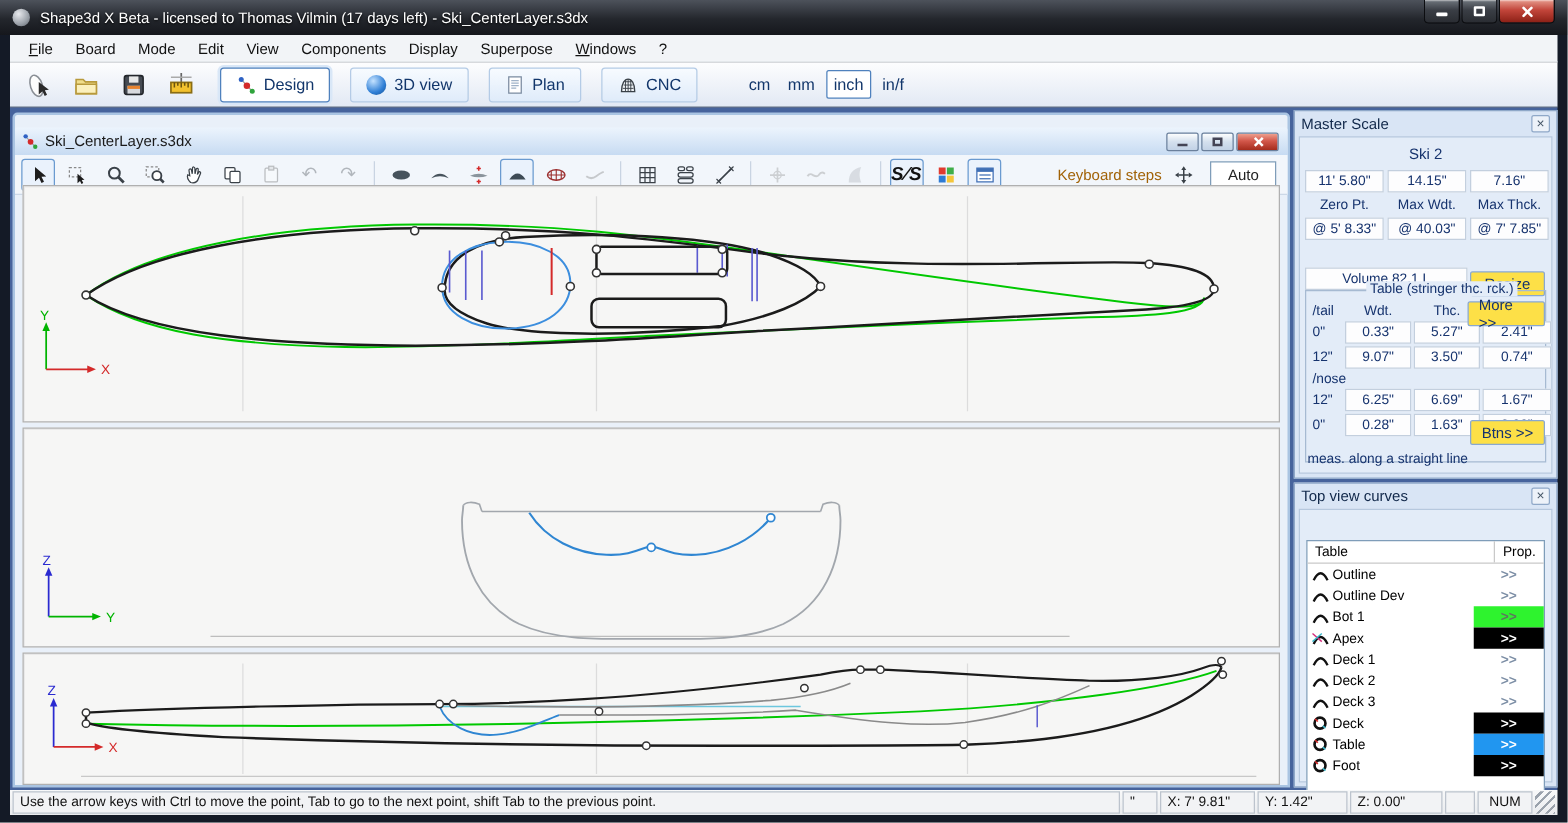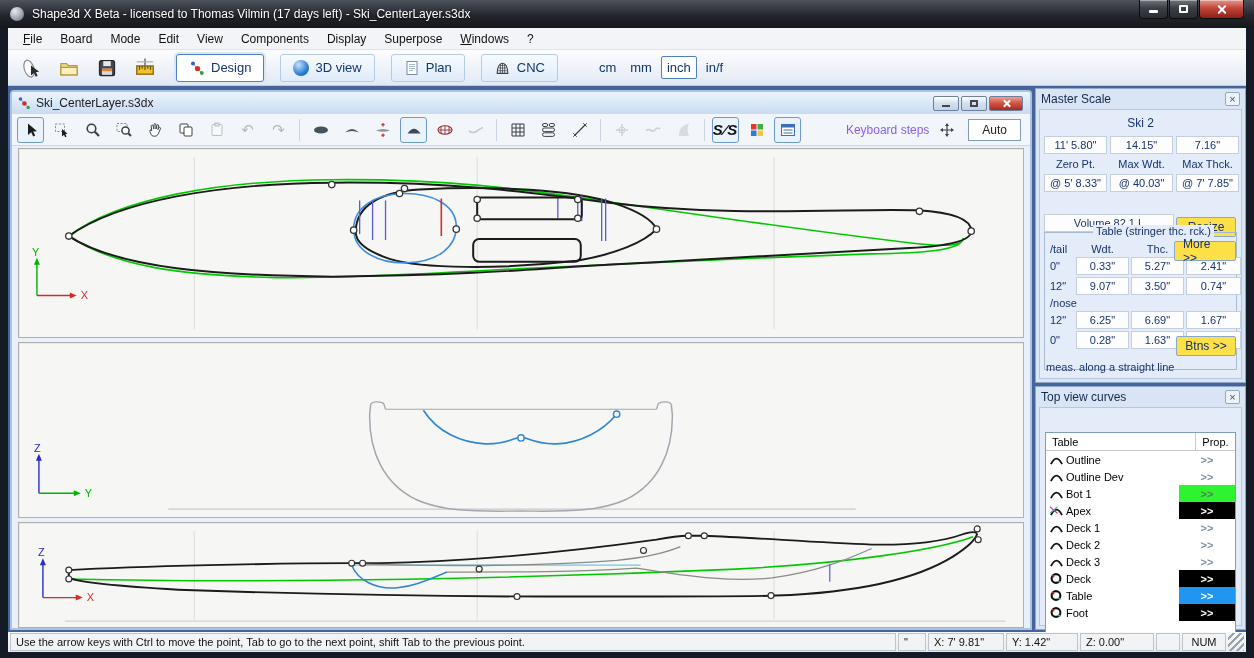--- a/index.html
+++ b/index.html
@@ -44,41 +44,41 @@
   .unit { padding:3px 5px; }
   .unit.active { border:1px solid #4f81bd; border-radius:2px; background:#fff; }
 
   
   .client { position:absolute; top:86px; left:8px; right:8px; height:546px; background:#46639c; }
 
   
   .doc { position:absolute; left:2px; top:4px; width:1022px; height:540px;
     border:2px solid #a9c4e2; border-radius:4px 4px 0 0; background:#e9f0f9; }
   .doc-title { height:22px; background:linear-gradient(#ecf4fd,#c7dbf2); display:flex; align-items:center;
-    gap:5px; padding:0 5px; font-size:12px; color:#1a1a1a; border-radius:2px 2px 0 0; }
+    gap:5px; padding:0 5px; font-size:12px; color:#1a1a1a; border-radius:2px 2px 0 0;margin-top:10px; }
   .docbtns { margin-left:auto; display:flex; gap:2px; padding-right:2px; }
   .dbtn { width:26px; height:15px; border:1px solid #6b809c; border-radius:2px;
     background:linear-gradient(#fdfefe,#d4e0ee 50%,#c2d2e6); display:flex; align-items:center; justify-content:center; }
   .dbtn.close { width:34px; background:linear-gradient(#efa18f,#d2574a 45%,#a52c1d); }
   .dg-min { width:8px; height:2px; background:#445; margin-top:5px; }
   .dg-max { width:8px; height:7px; border:2px solid #445; }
   .dg-close { position:relative; width:9px; height:9px; }
   .dg-close::before,.dg-close::after { content:""; position:absolute; left:4px; top:0; width:2px; height:9px; background:#fff; }
   .dg-close::before { transform:rotate(45deg); } .dg-close::after { transform:rotate(-45deg); }
 
   
   .doc-toolbar { height:32px; background:#f2f6fb; border-bottom:1px solid #ccd8e7;
     display:flex; align-items:center; gap:4px; padding:0 5px; font-size:12px; color:#222; }
   .tbico { width:27px; height:26px; display:flex; align-items:center; justify-content:center; border-radius:3px; border:1px solid transparent; }
   .tbico.active { border:1px solid #6a9ad0; background:#eaf2fc; }
   .tbico.disabled { opacity:.35; }
   .tb-sep { width:1px; height:22px; background:#c9d4e2; margin:0 3px; }
   .glyph { font-size:15px; color:#3a4148; line-height:1; }
   .ss-glyph { font-size:15px; font-weight:bold; font-style:italic; color:#111; letter-spacing:1px; }
-  .kbd-label { margin-left:auto; color:#8b5cf6; }
+  .kbd-label { margin-left:auto; color:#a16207; }
   .auto-btn { height:22px; padding:0 13px; border:1px solid #7f9db9; background:#fff; display:flex; align-items:center; font-size:12px; margin:0 4px; }
 
   
   .views { position:absolute; left:6px; right:6px; top:56px; bottom:4px; }
   .view { position:absolute; left:0; right:0; background:#f6f6f5; border:1px solid #b0b0b0;
     box-shadow:inset 1px 1px 0 #e9e9e9; }
   .v1 { top:0; height:190px; } .v2 { top:194px; height:176px; } .v3 { top:374px; height:106px; }
   .view svg { display:block; width:100%; height:100%; }
 
   

